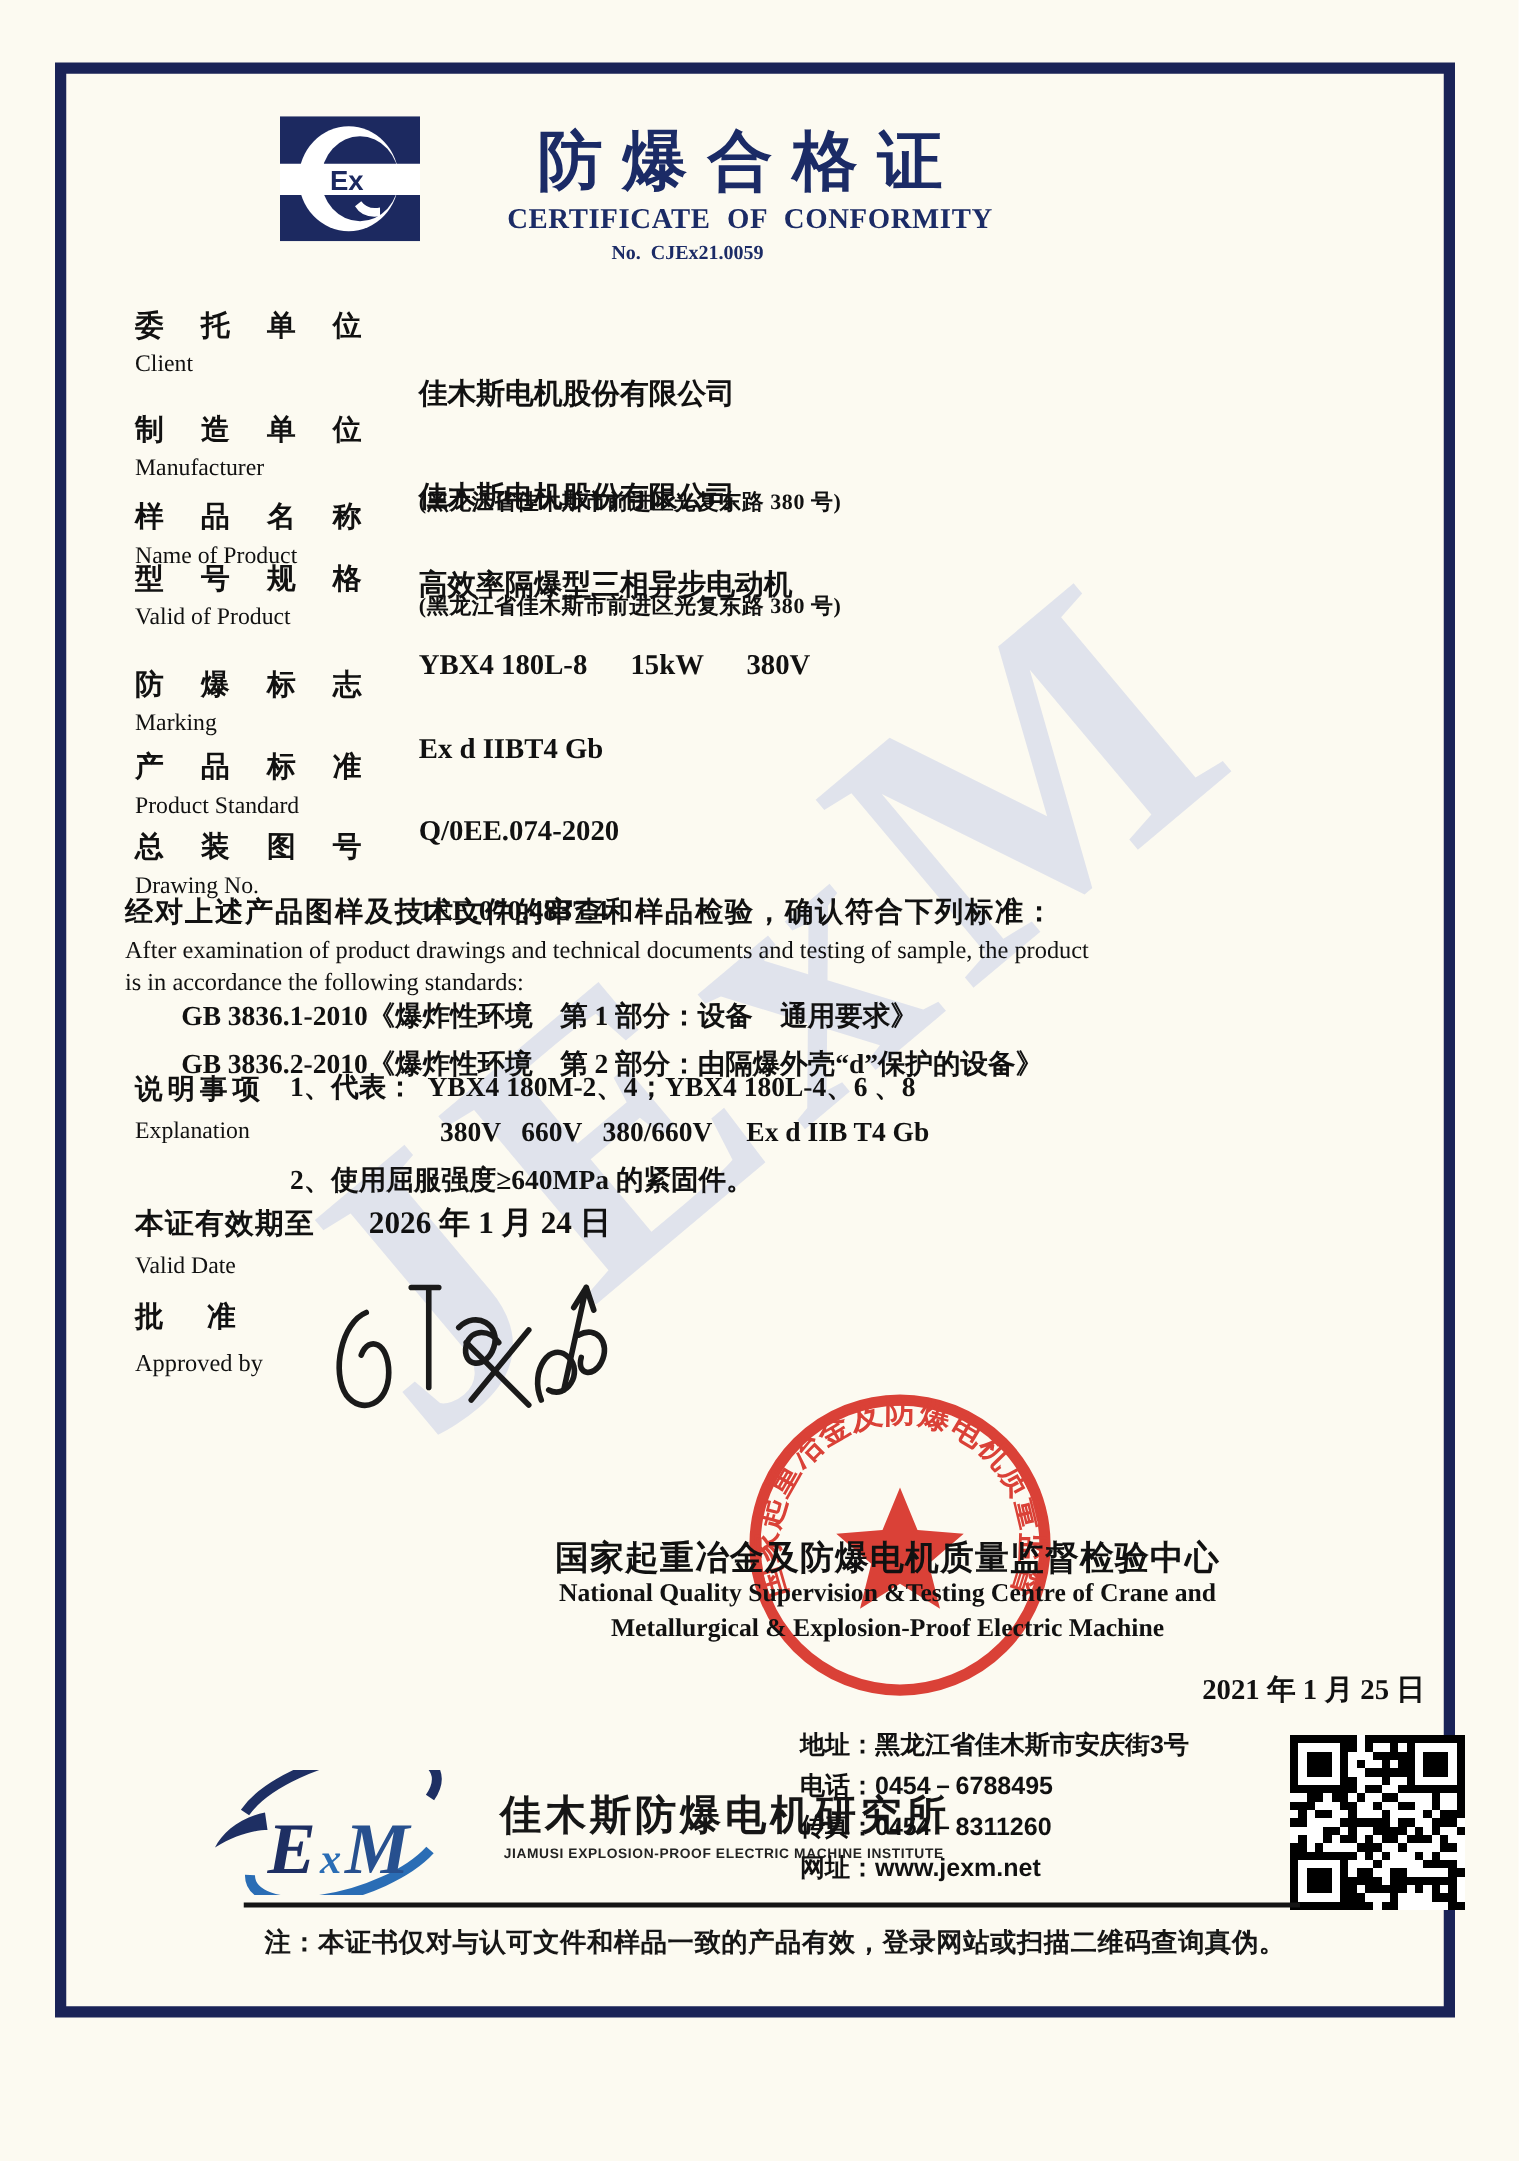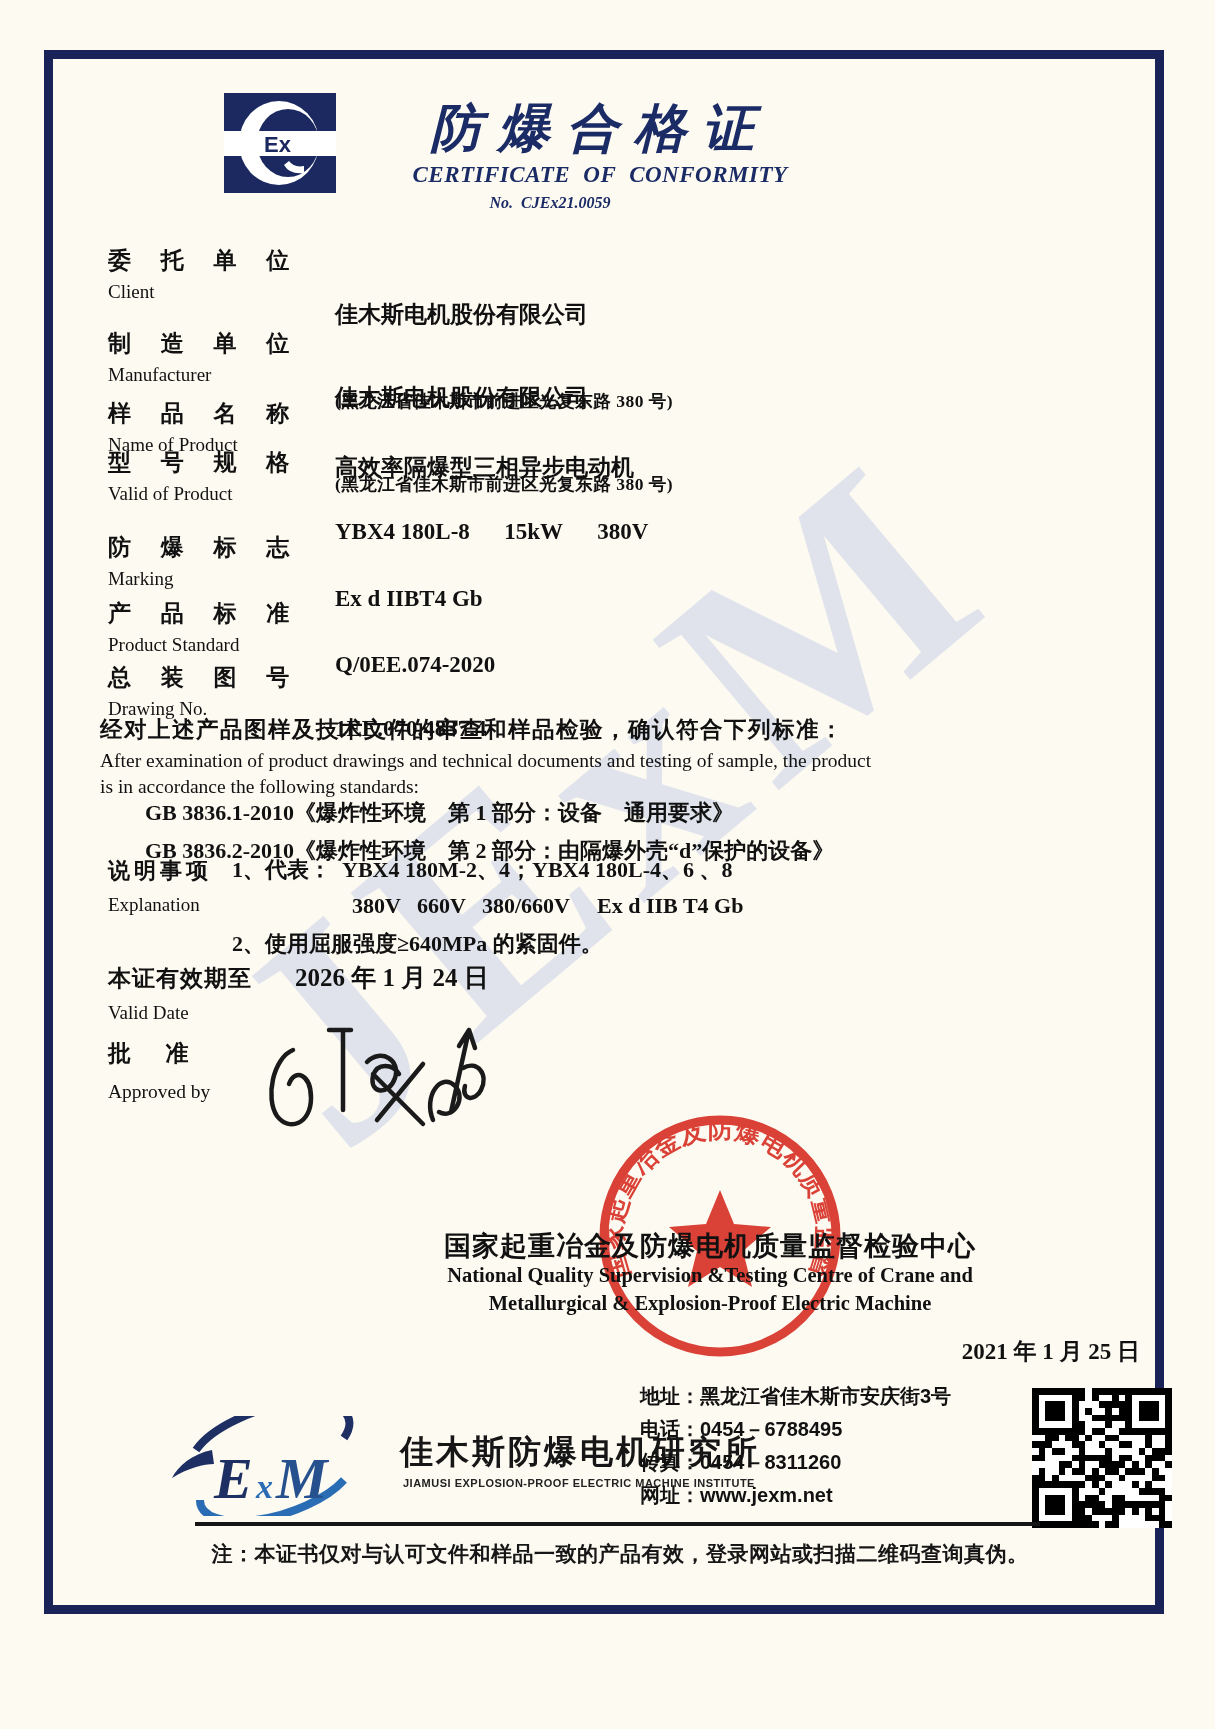--- a/index.html
+++ b/index.html
@@ -1,21 +1,21 @@
 <!DOCTYPE html>
 <html><head>
 <meta charset="utf-8">
 <style>
   html,body{margin:0;padding:0;background:#ffffff;}
   .page{position:relative;width:1215px;height:1729px;background:#fcfaf1;overflow:hidden;
         font-family:"Liberation Serif","DejaVu Serif",serif;color:#111;}
   .frame{position:absolute;left:44px;top:50px;width:1120px;height:1564px;
          border:9px solid #1a2357;box-sizing:border-box;}
   .abs{position:absolute;}
-  .navy{color:#1b2b66;font-style:italic;}
+  .navy{color:#1b2b66;}
   .watermark{position:absolute;left:110px;top:400px;width:1000px;height:800px;
              display:flex;align-items:center;justify-content:center;
              transform:rotate(-40deg);font-size:300px;font-weight:bold;
              color:#c6cde8;opacity:.5;letter-spacing:22px;z-index:0;pointer-events:none;}
   .content{position:absolute;inset:0;z-index:2;}
   .stamp-layer{position:absolute;inset:0;z-index:1;}
   .title{left:350px;top:94px;width:500px;text-align:center;font-size:52px;font-weight:bold;
          letter-spacing:16px;}
   .subtitle{left:330px;top:162px;width:540px;text-align:center;font-size:23px;font-weight:bold;
             word-spacing:7px;letter-spacing:.5px;}

